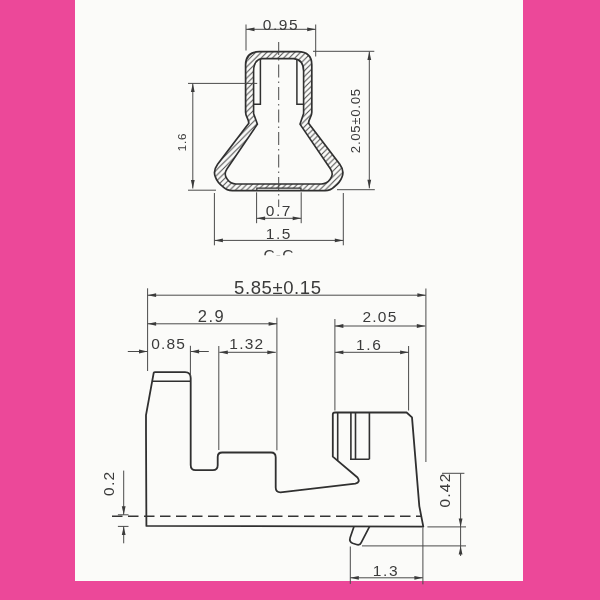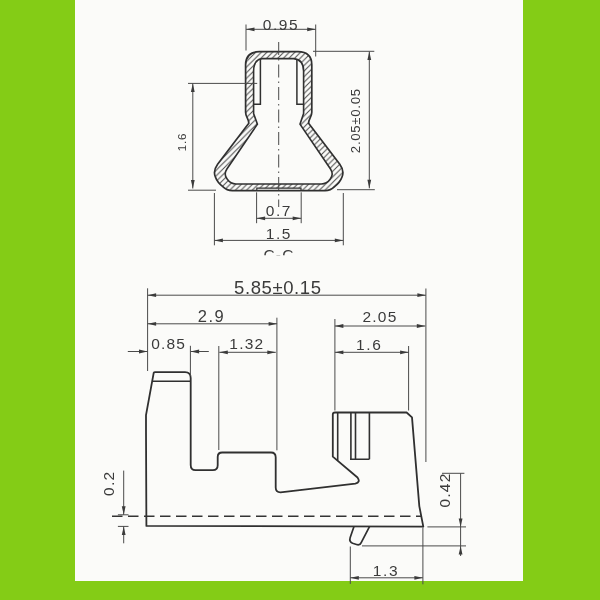--- a/index.html
+++ b/index.html
@@ -1,16 +1,16 @@
 <!DOCTYPE html>
 <html><head>
 <meta charset="utf-8">
 <style>
   html,body{margin:0;padding:0;background:#fff;}
-  #page{position:relative;width:600px;height:600px;background:#84cc16;overflow:hidden;
+  #page{position:relative;width:600px;height:600px;background:#ec4899;overflow:hidden;
         font-family:"Liberation Sans", sans-serif;}
   svg{position:absolute;top:0;left:0;}
   text{fill:#3b3b3b;font-family:"Liberation Sans", sans-serif;}
 </style>
 </head>
 <body>
 <div id="page">
 <svg width="600" height="600" viewBox="0 0 600 600" style="filter:blur(0.33px)">
   <defs>
     <pattern id="hatch" patternUnits="userSpaceOnUse" width="5.6" height="5.6">

